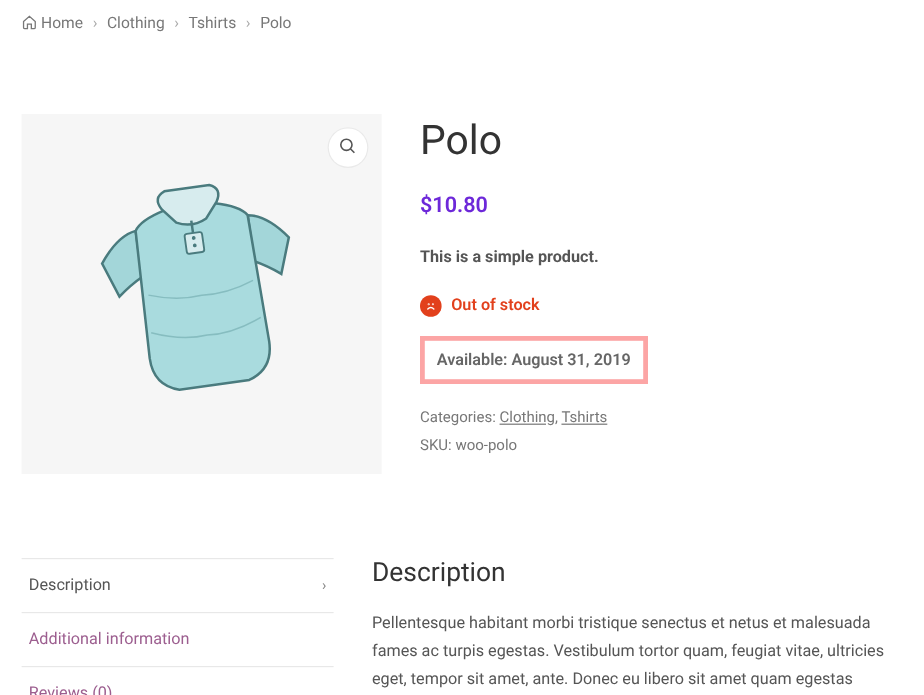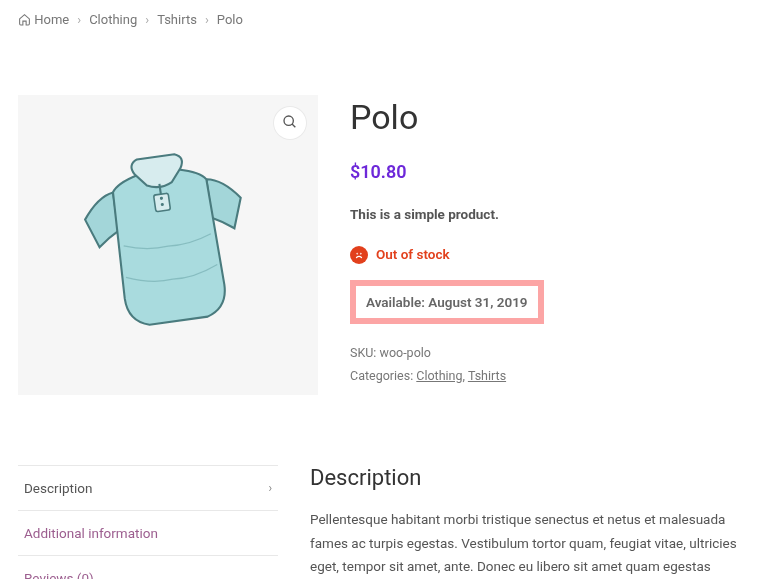--- a/index.html
+++ b/index.html
@@ -80,21 +80,21 @@
   .stock-face {
     width: 18px; height: 18px;
     border-radius: 50%;
     background: #e2401c;
     display: flex;
     align-items: center;
     justify-content: center;
   }
   .avail-box {
     display: inline-block;
-    border: 6px solid #fca5a5;
+    border: 4px solid #fca5a5;
     padding: 8px 10px;
     color: #666;
     font-weight: 600;
     font-size: 13.5px;
     margin-bottom: 18px;
   }
   .meta { font-size: 12.5px; color: #777; line-height: 1.8; }
   .meta a { color: #777; text-decoration: underline; }
   .tabs-area {
     display: flex;
@@ -201,26 +201,26 @@
       <span>Out of stock</span>
     </p>
 
     <p class="avail-box">
       <span>Available:</span>
       <span>August 31, 2019</span>
     </p>
 
     <div class="meta">
       <div>
+        <span>Categories:</span>
+        <a href="#">Clothing</a><span>, </span><a href="#">Tshirts</a>
+      </div>
+      <div>
         <span>SKU:</span>
         <span>woo-polo</span>
-      </div>
-      <div>
-        <span>Categories:</span>
-        <a href="#">Clothing</a><span>, </span><a href="#">Tshirts</a>
       </div>
     </div>
   </div>
 </div>
 
 <div class="tabs-area">
   <ul class="tab-list">
     <li class="active">
       <a href="#">
         <span>Description</span>

